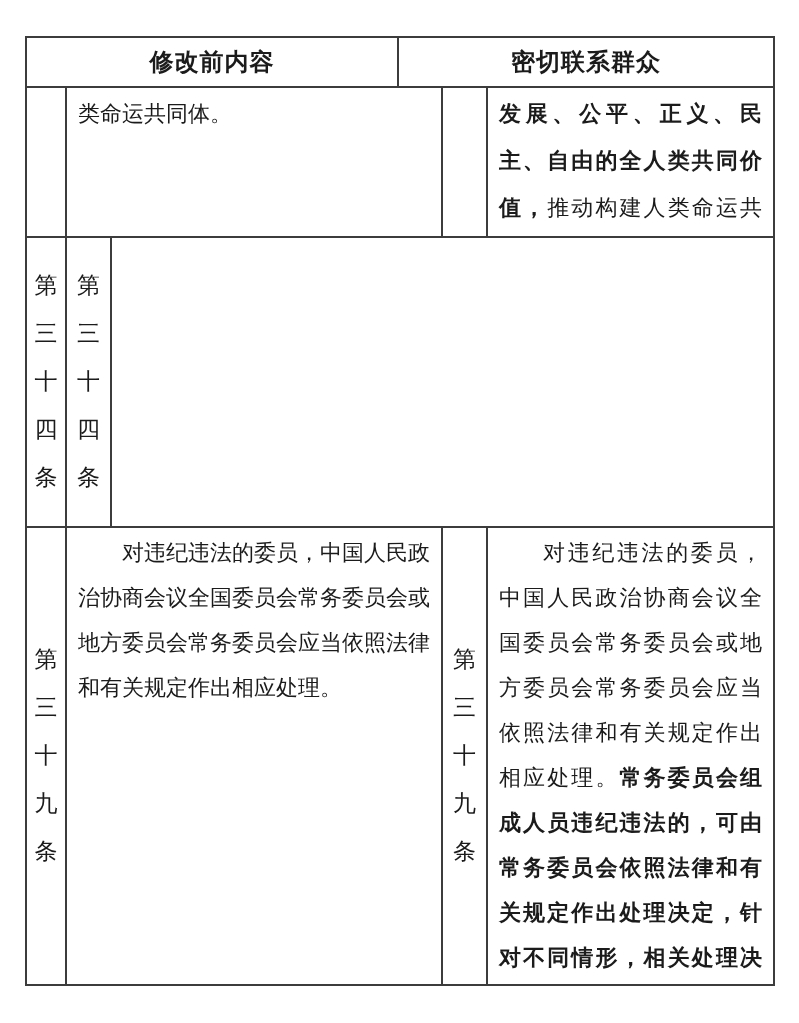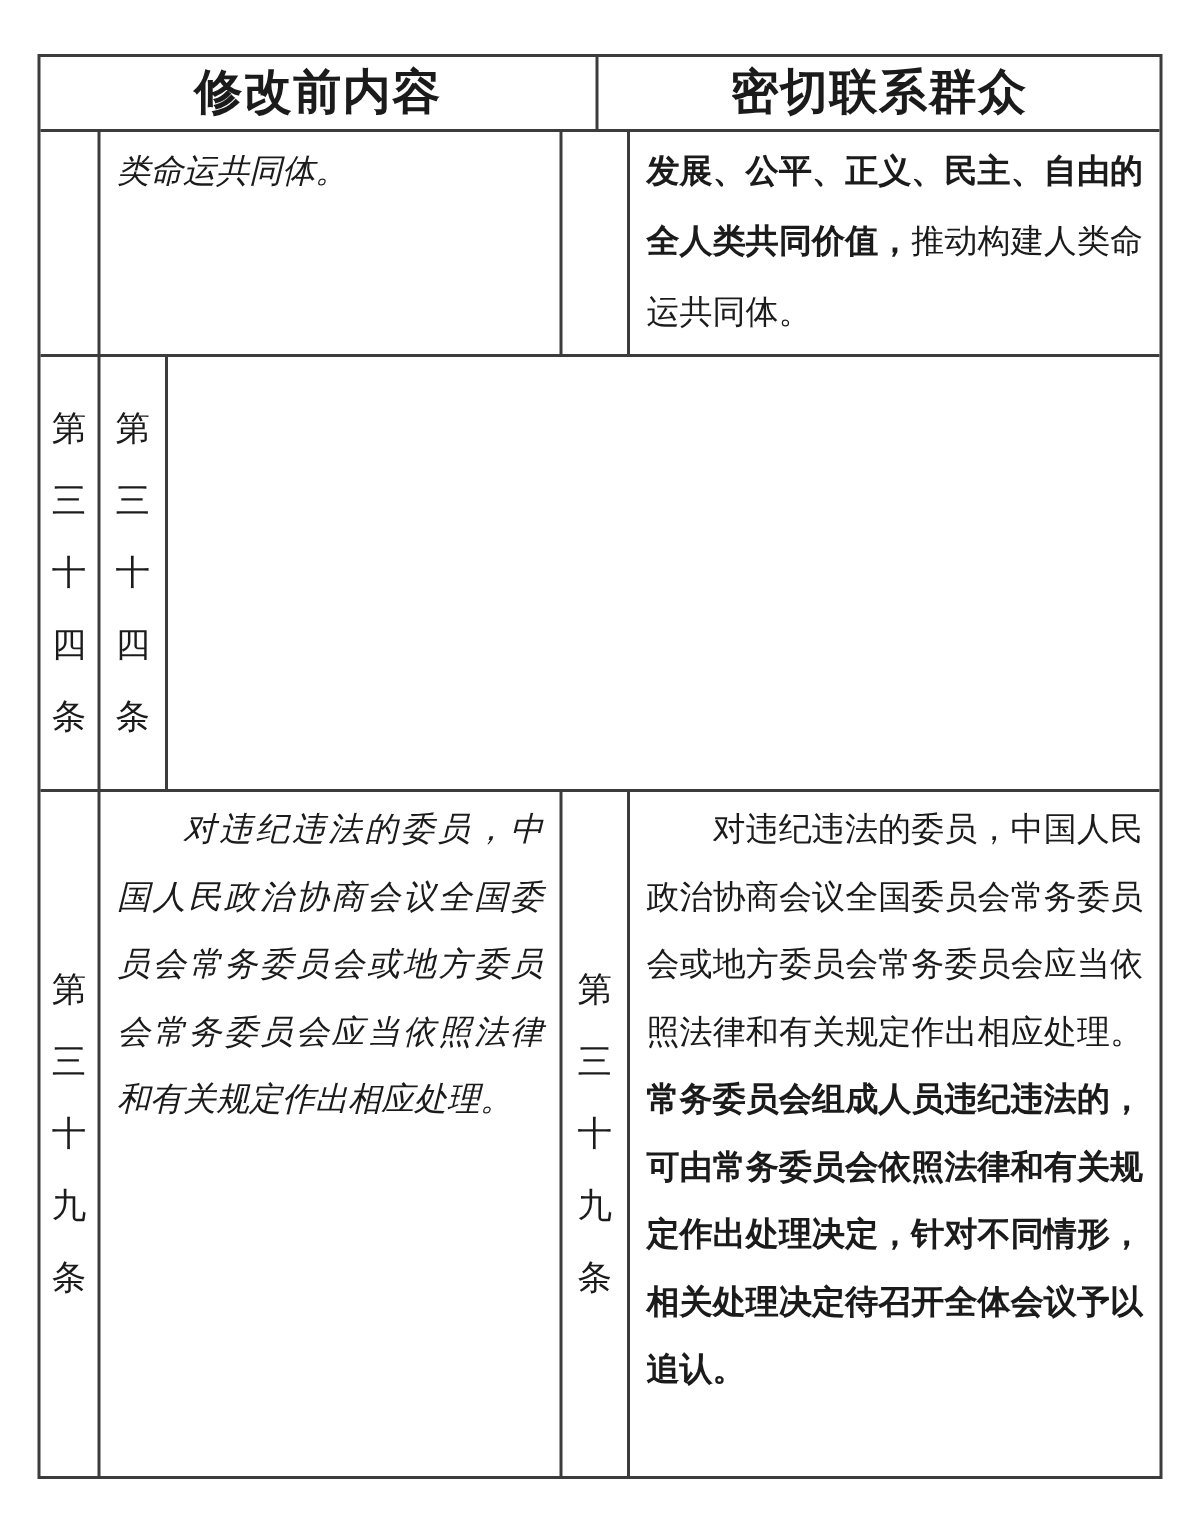--- a/index.html
+++ b/index.html
@@ -37,21 +37,21 @@
     display: flex;
     height: 50px;
     border-bottom: 2px solid var(--border-color);
   }
   .header-cell {
     display: flex;
     align-items: center;
     justify-content: center;
     font-family: "Liberation Sans", "DejaVu Sans", sans-serif;
     font-weight: 700;
-    font-size: 32px;
+    font-size: 24px;
     letter-spacing: 1px;
   }
   .header-cell.before { width: 372px; border-right: 2px solid var(--border-color); }
   .header-cell.after  { flex: 1; }
   .trow {
     display: flex;
     border-bottom: 2px solid var(--border-color);
   }
   .trow:last-child { border-bottom: none; }
   .cell { overflow: hidden; }
@@ -64,21 +64,21 @@
     flex-shrink: 0;
     border-right: 2px solid var(--border-color);
   }
   .article-cell.before-col { width: 40px; }
   .article-cell.after-col  { width: 45px; }
   .article-char { line-height: 48px; height: 48px; }
   .text-cell {
     padding: 2px 11px 0 11px;
     flex-shrink: 0;
   }
-  .text-cell.before-col { width: 308px; border-right: 2px solid var(--border-color); font-style: italic; }
+  .text-cell.before-col { width: 376px; border-right: 2px solid var(--border-color); }
   .text-cell.after-col  { flex: 1; border-right: none; }
   .para {
     margin: 0;
     font-size: 22px;
     line-height: 47px;
     text-align: justify;
     text-justify: inter-ideograph;
   }
   .para.indent { text-indent: 2em; }
   .trow[data-row="2"] .para { line-height: 45px; }

